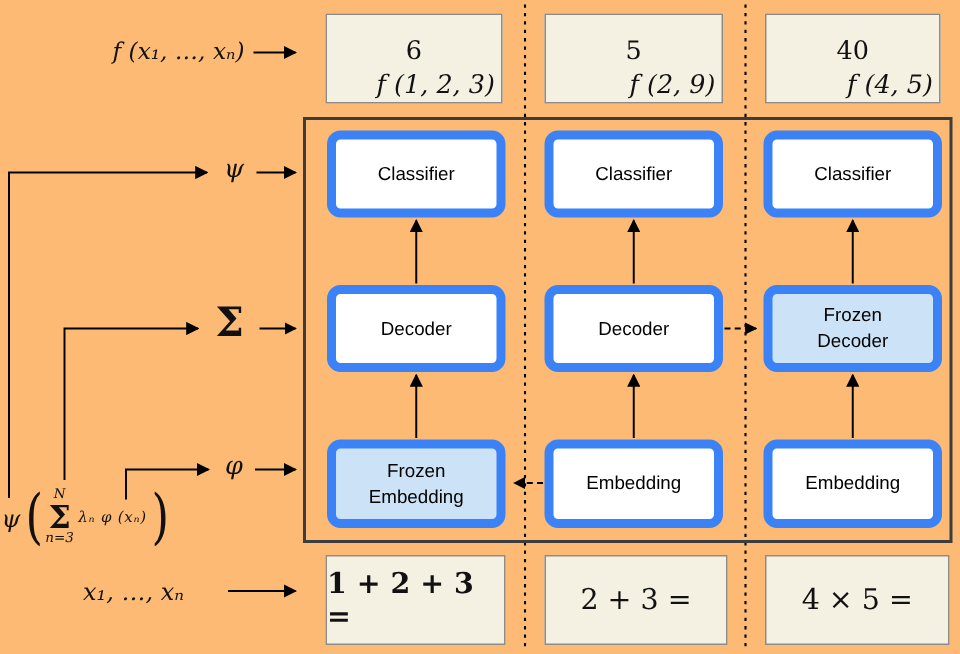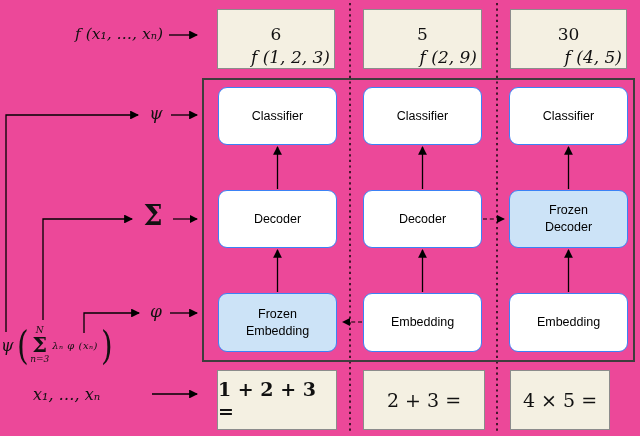--- a/index.html
+++ b/index.html
@@ -1,17 +1,17 @@
 <!DOCTYPE html>
 <html style="--frozen-fill: #cce3f7; --io-fill: #f4f0e2;"><head>
 <meta charset="utf-8">
 <style>
   html,body{margin:0;padding:0;background:#fff;}
   *{box-sizing:border-box;}
-  #stage{position:relative;width:640px;height:436px;background:#ec4899;overflow:hidden;
+  #stage{position:relative;width:640px;height:436px;background:#fdba74;overflow:hidden;
          font-family:"Liberation Sans",sans-serif;}
   #connectors{position:absolute;left:0;top:0;width:640px;height:436px;z-index:1;}
 
   .mathlabel{position:absolute;z-index:2;color:#111;
              font-family:"DejaVu Serif","DejaVu Sans",serif;font-style:italic;}
 
   
   .iobox{position:absolute;z-index:2;height:60px;background:var(--io-fill,#f4f0e2);
          border:1px solid #8c8c8c;}
   .iobox .val{position:absolute;left:0;right:0;top:0;bottom:0;display:flex;align-items:center;
@@ -22,21 +22,21 @@
               font-size:17px;color:#111;}
   .iobox.eq{display:flex;align-items:center;justify-content:center;
             font-family:"DejaVu Serif","DejaVu Sans",serif;font-size:19px;color:#111;}
 
   
   #frame{position:absolute;left:202px;top:78px;width:433px;height:284px;z-index:2;
          border:2px solid #3d3d3d;background:transparent;}
 
   
   .block{position:absolute;z-index:3;width:119px;height:58px;background:#fff;
-         border:1px solid #3b82f6;border-radius:9px;display:flex;align-items:center;
+         border:6px solid #3b82f6;border-radius:9px;display:flex;align-items:center;
          justify-content:center;text-align:center;font-size:12.5px;color:#000;
          white-space:pre-line;line-height:1.35;}
   .block.frozen{background:var(--frozen-fill,#cce3f7);}
 
   .c1{left:218px;} .c2{left:363px;} .c3{left:509px;}
   .r1{top:87px;} .r2{top:190px;} .r3{top:293px;height:59px;}
 
   
   #formula{position:absolute;left:1px;top:314px;width:142px;height:62px;z-index:2;
            display:flex;align-items:center;color:#111;
@@ -90,21 +90,21 @@
 
   <div class="iobox" style="left:217px;top:9px;width:118px;">
     <div class="val">6</div>
     <div class="tag">f (1, 2, 3)</div>
   </div>
   <div class="iobox" style="left:363px;top:9px;width:119px;">
     <div class="val">5</div>
     <div class="tag">f (2, 9)</div>
   </div>
   <div class="iobox" style="left:510px;top:9px;width:117px;">
-    <div class="val">30</div>
+    <div class="val">40</div>
     <div class="tag">f (4, 5)</div>
   </div>
 
   <div id="frame"></div>
 
   <div class="block c1 r1">Classifier</div>
   <div class="block c1 r2">Decoder</div>
   <div class="block c1 r3 frozen">Frozen
 Embedding</div>
 
@@ -126,19 +126,19 @@
     <span class="paren">(</span>
     <span class="sumstack">
       <span class="lim">N</span>
       <span class="sig">Σ</span>
       <span class="lim">n=3</span>
     </span>
     <span class="fbody">λₙ φ (xₙ)</span>
     <span class="paren">)</span>
   </div>
 
-  <div class="mathlabel" style="left:0px;top:385px;width:145px;text-align:left;font-size:16px;padding-left:33px;">x₁, …, xₙ</div>
+  <div class="mathlabel" style="left:0px;top:385px;width:145px;text-align:center;font-size:16px;padding-left:33px;">x₁, …, xₙ</div>
 
   <div class="iobox eq" style="left:217px;top:370px;width:120px;font-weight:bold;">1 + 2 + 3 =</div>
   <div class="iobox eq" style="left:363px;top:370px;width:122px;">2 + 3 =</div>
-  <div class="iobox eq" style="left:510px;top:370px;width:100px;">4 × 5 =</div>
+  <div class="iobox eq" style="left:510px;top:370px;width:123px;">4 × 5 =</div>
 
 </div>
 
 </body></html>

